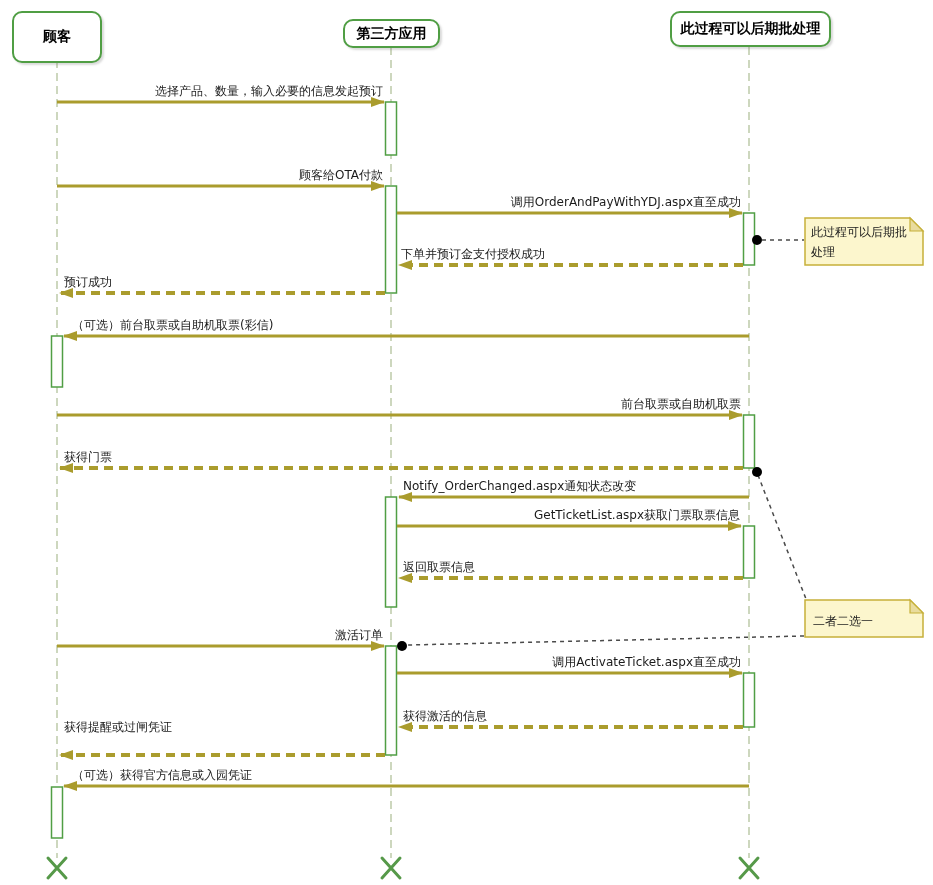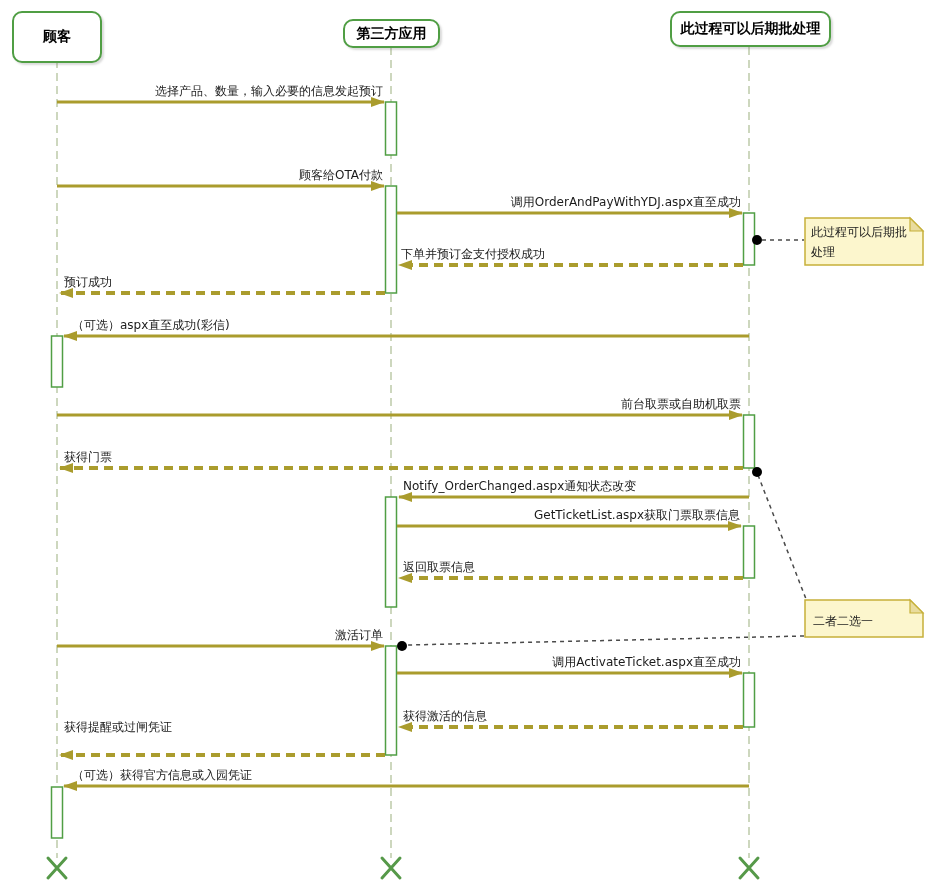--- a/index.html
+++ b/index.html
@@ -117,21 +117,21 @@
 
   <div class="participant" style="left:12px; top:11px; width:90px; height:52px;">顾客</div>
   <div class="participant" style="left:343px; top:19px; width:97px; height:29px;">第三方应用</div>
   <div class="participant" style="left:670px; top:11px; width:161px; height:36px;">此过程可以后期批处理</div>
 
   <div class="msg-label" style="right:550px; top:84px; text-align:right;">选择产品、数量，输入必要的信息发起预订</div>
   <div class="msg-label" style="right:550px; top:168px; text-align:right;margin-left:26px;">顾客给OTA付款</div>
   <div class="msg-label" style="right:192px; top:195px; text-align:left;">调用OrderAndPayWithYDJ.aspx直至成功</div>
   <div class="msg-label" style="left:401px; top:247px;">下单并预订金支付授权成功</div>
   <div class="msg-label" style="left:64px; top:275px;">预订成功</div>
-  <div class="msg-label" style="left:72px; top:318px;">（可选）aspx直至成功(彩信)</div>
+  <div class="msg-label" style="left:72px; top:318px;">（可选）前台取票或自助机取票(彩信)</div>
   <div class="msg-label" style="right:192px; top:397px; text-align:right;">前台取票或自助机取票</div>
   <div class="msg-label" style="left:64px; top:450px;">获得门票</div>
   <div class="msg-label" style="left:403px; top:479px;">Notify_OrderChanged.aspx通知状态改变</div>
   <div class="msg-label" style="right:193px; top:508px; text-align:center;">GetTicketList.aspx获取门票取票信息</div>
   <div class="msg-label" style="left:403px; top:560px;">返回取票信息</div>
   <div class="msg-label" style="right:550px; top:628px; text-align:center;">激活订单</div>
   <div class="msg-label" style="right:192px; top:655px; text-align:right;">调用ActivateTicket.aspx直至成功</div>
   <div class="msg-label" style="left:403px; top:709px;">获得激活的信息</div>
   <div class="msg-label" style="left:64px; top:720px;">获得提醒或过闸凭证</div>
   <div class="msg-label" style="left:72px; top:768px;">（可选）获得官方信息或入园凭证</div>

